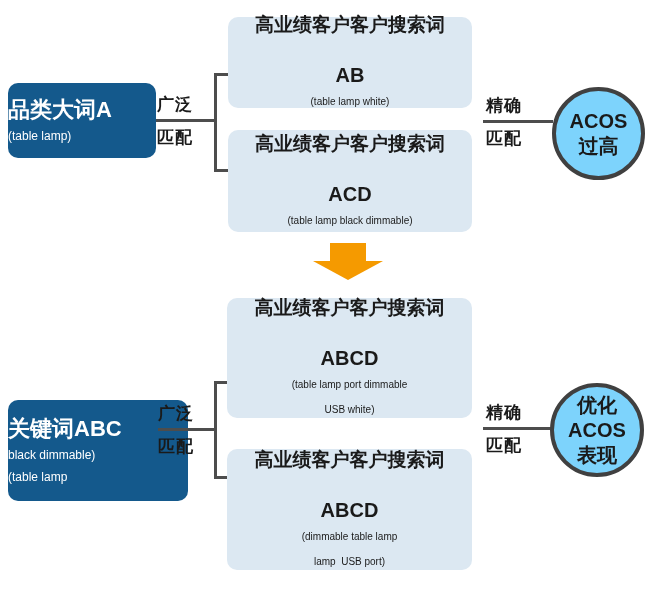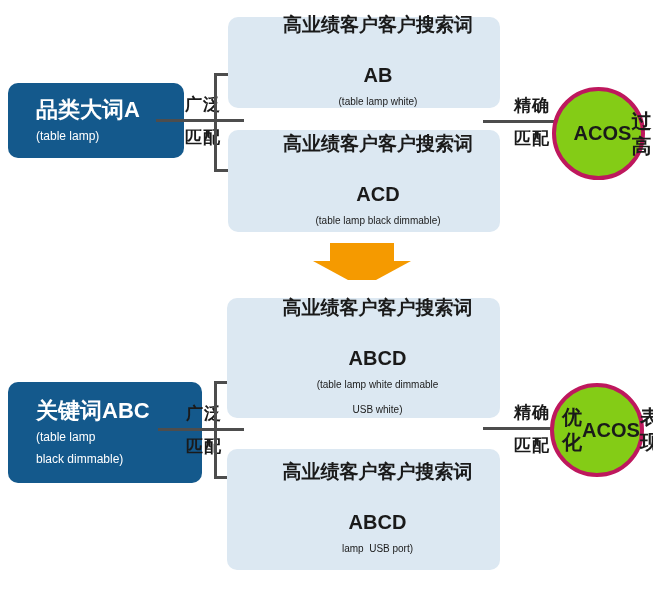--- a/index.html
+++ b/index.html
@@ -1,20 +1,20 @@
 <!DOCTYPE html>
 <html><head>
 <meta charset="utf-8">
 <style>
   html,body{margin:0;padding:0;background:#ffffff;}
   #canvas{
     position:relative;width:653px;height:591px;background:#ffffff;overflow:hidden;
     font-family:"Liberation Sans","DejaVu Sans",sans-serif;color:#1a1a1a;
   }
-  .abs{position:absolute;padding-left:28px;}
+  .abs{position:absolute;}
   
   .dark-node{
     background:#14598c;color:#ffffff;border-radius:10px;
     display:flex;flex-direction:column;justify-content:center;align-items:flex-start;
     text-align:center;
   }
   .dark-node .title{font-size:22px;font-weight:bold;line-height:30px;}
   .dark-node .sub{font-size:12px;font-weight:500;line-height:22px;}
   
   .light-box{
@@ -30,22 +30,22 @@
   .bracket{
     border-left:3px solid #4d4d4d;border-top:3px solid #4d4d4d;border-bottom:3px solid #4d4d4d;
     background:transparent;
   }
   .match-label{
     width:58px;text-align:left;font-size:17px;font-weight:bold;line-height:26px;
     letter-spacing:1px;
   }
   
   .circle{
-    border-radius:50%;background:#84cc16;border:4px solid #be185d;
-    display:flex;justify-content:center;align-items:center;
+    border-radius:50%;background:#7dd3fc;border:4px solid #404040;
+    display:flex;flex-direction:column;justify-content:center;align-items:center;
     text-align:center;box-sizing:border-box;
   }
   .circle .cline{font-size:20px;font-weight:bold;line-height:25px;}
   
   .arrow-stem{background:#f59a00;}
   .arrow-head{
     width:0;height:0;border-left:35px solid transparent;border-right:35px solid transparent;
     border-top:19px solid #f59a00;
   }
 </style>
@@ -82,42 +82,43 @@
   <div class="abs match-label" style="left:486px;top:126px;">匹配</div>
 
   <div class="abs circle" style="left:552px;top:87px;width:93px;height:93px;">
     <div class="cline">ACOS</div>
     <div class="cline">过高</div>
   </div>
 
   <div class="abs arrow-stem" style="left:330px;top:243px;width:36px;height:18px;"></div>
   <div class="abs arrow-head" style="left:313px;top:261px;"></div>
 
-  <div class="abs dark-node" style="left:8px;top:382px;width:166px;height:101px;">
+  <div class="abs dark-node" style="left:8px;top:400px;width:180px;height:101px;">
     <div class="title">关键词ABC</div>
+    <div class="sub">black dimmable)</div>
     <div class="sub">(table lamp</div>
-    <div class="sub">black dimmable)</div>
   </div>
 
   <div class="abs hline" style="left:158px;top:428px;width:58px;"></div>
   <div class="abs match-label" style="left:158px;top:401px;">广泛</div>
   <div class="abs match-label" style="left:158px;top:434px;">匹配</div>
 
   <div class="abs bracket" style="left:214px;top:381px;width:13px;height:92px;"></div>
 
   <div class="abs light-box" style="left:227px;top:298px;width:245px;height:120px;">
     <div class="cn">高业绩客户客户搜索词</div>
     <div class="code">ABCD</div>
-    <div class="en">(table lamp white dimmable</div>
+    <div class="en">(table lamp port dimmable</div>
     <div class="en">USB white)</div>
   </div>
 
   <div class="abs light-box" style="left:227px;top:449px;width:245px;height:121px;">
     <div class="cn">高业绩客户客户搜索词</div>
     <div class="code">ABCD</div>
+    <div class="en">(dimmable table lamp</div>
     <div class="en">lamp  USB port)</div>
   </div>
 
   <div class="abs hline" style="left:483px;top:427px;width:68px;"></div>
   <div class="abs match-label" style="left:486px;top:400px;">精确</div>
   <div class="abs match-label" style="left:486px;top:433px;">匹配</div>
 
   <div class="abs circle" style="left:550px;top:383px;width:94px;height:94px;text-align:center;">
     <div class="cline">优化</div>
     <div class="cline">ACOS</div>

